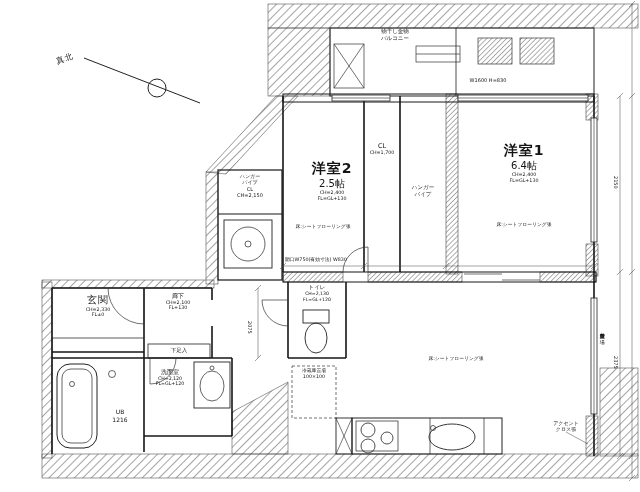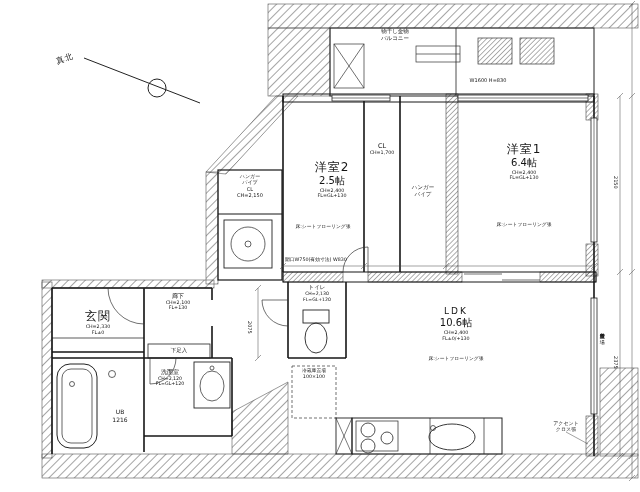--- a/index.html
+++ b/index.html
@@ -4,21 +4,21 @@
 <style>
   * { margin:0; padding:0; box-sizing:border-box; }
   html,body { background:#fff; }
   .canvas {
     position:relative; width:640px; height:492px; background:#ffffff;
     overflow:hidden; font-family:"DejaVu Sans", sans-serif; color:#1a1a1a;
   }
   svg.plan { position:absolute; left:0; top:0; }
   .lbl { position:absolute; text-align:center; line-height:1.25; white-space:nowrap; color:#141414; }
   .lbl div { white-space:nowrap; }
-  .rname  { font-size:12px;   letter-spacing:1px; }
+  .rname  { font-size:14px;   letter-spacing:1px;font-weight:bold; }
   .rsize  { font-size:10px; }
   .rmeta  { font-size:4.8px; }
   .tiny   { font-size:5px; }
   .vtext  { writing-mode:vertical-rl; text-orientation:mixed; }
   .compass-label { transform:rotate(-20deg); font-size:8px; letter-spacing:1px; }
 </style>
 </head>
 <body>
 
 <div class="canvas">
@@ -230,30 +230,24 @@
 <div class="lbl" style="left:282px;top:224px;width:82px;font-size:4.8px;">床:シートフローリング張</div>
 
 <div class="lbl" style="left:464px;top:142px;width:120px;">
   <div class="rname">洋室1</div>
   <div class="rsize">6.4帖</div>
   <div class="rmeta">CH=2,400</div>
   <div class="rmeta">FL=GL+130</div>
 </div>
 <div class="lbl" style="left:458px;top:222px;width:132px;font-size:4.8px;">床:シートフローリング張</div>
 
-<div class="lbl" style="left:398px;top:306px;width:116px;">
-  <div style="font-size:9px;letter-spacing:2px;">LDK</div>
-  <div class="rsize">10.6帖</div>
-  <div class="rmeta">CH=2,400</div>
-  <div class="rmeta">FL±0/+130</div>
-</div>
 <div class="lbl" style="left:394px;top:356px;width:124px;font-size:4.8px;">床:シートフローリング張</div>
 
 <div class="lbl" style="left:54px;top:294px;width:88px;">
-  <div style="font-size:12px;letter-spacing:1px;margin-top:15px;">玄関</div>
+  <div style="font-size:10px;letter-spacing:1px;">玄関</div>
   <div class="rmeta">CH=2,330</div>
   <div class="rmeta">FL±0</div>
 </div>
 
 <div class="lbl" style="left:146px;top:292px;width:64px;">
   <div style="font-size:6px;">廊下</div>
   <div class="rmeta">CH=2,100</div>
   <div class="rmeta">FL+130</div>
 </div>
 

